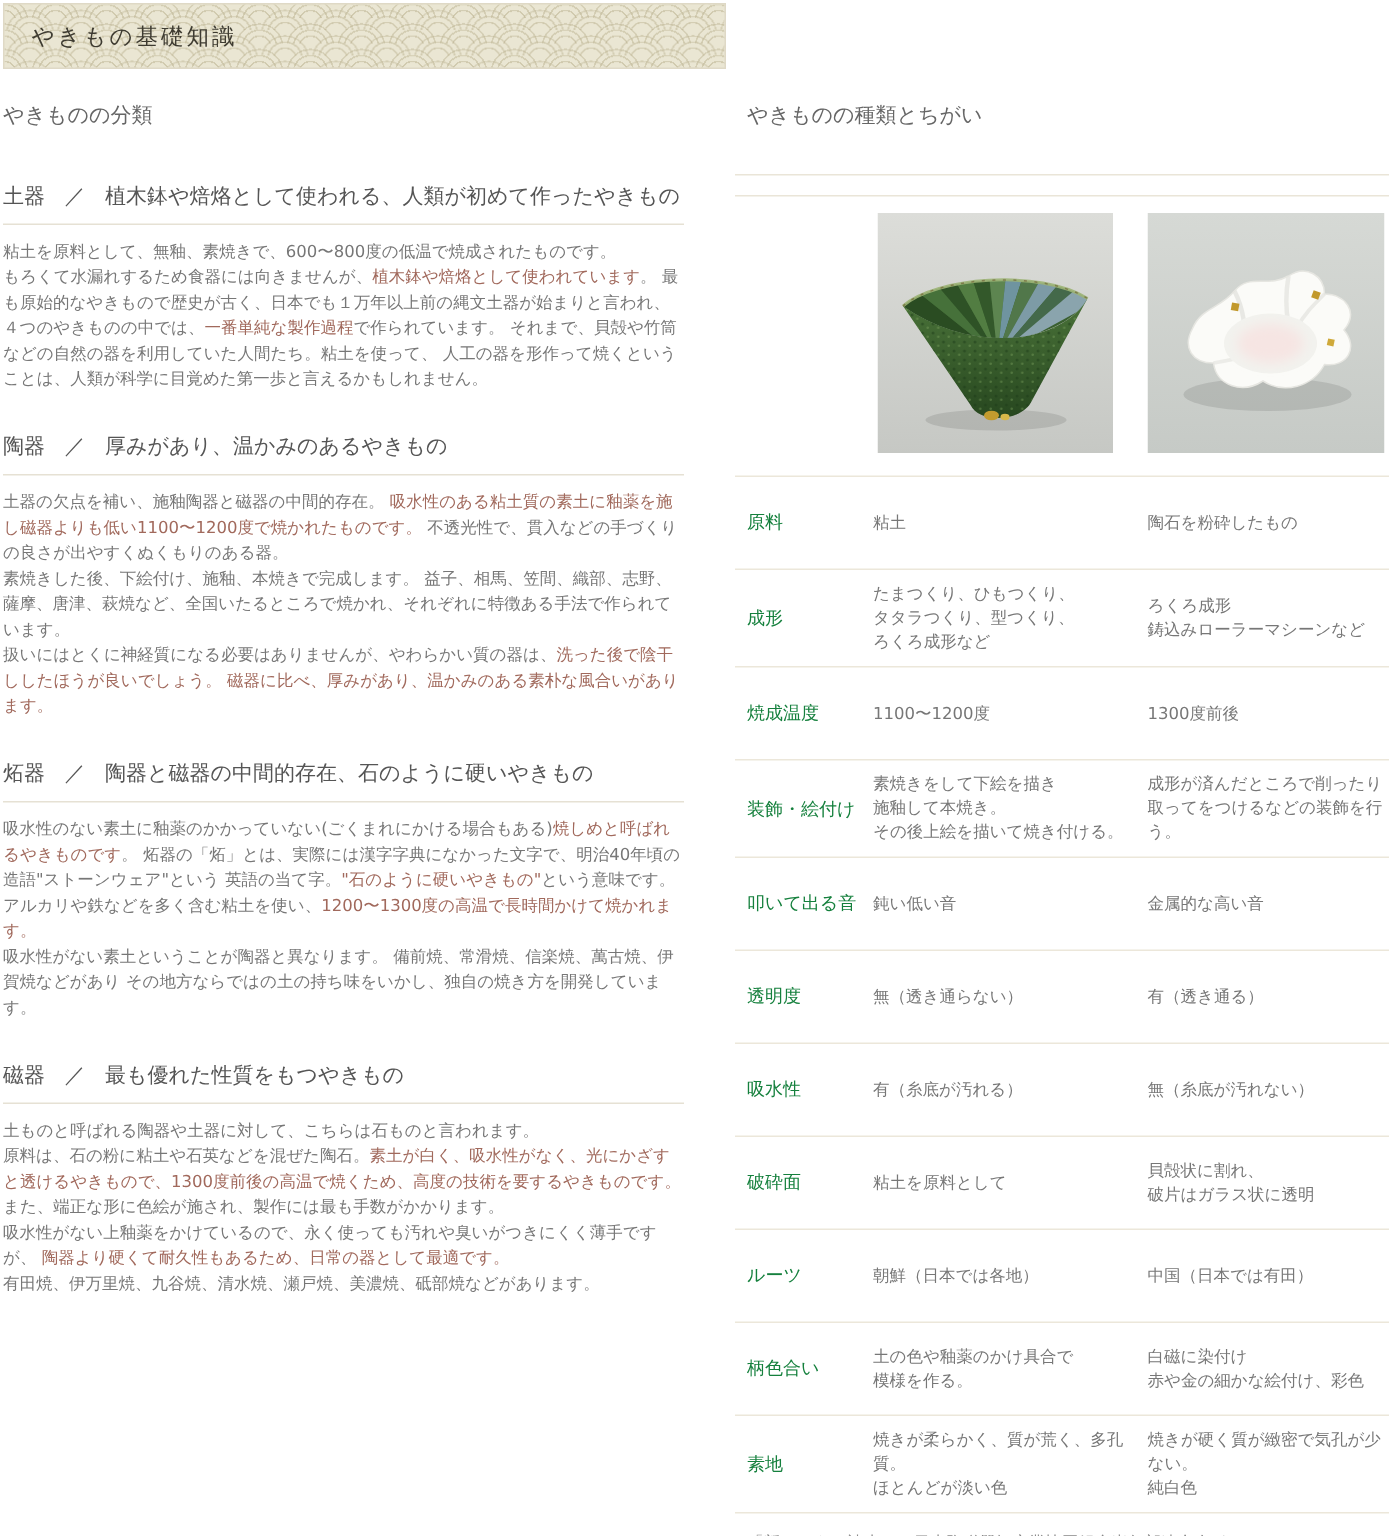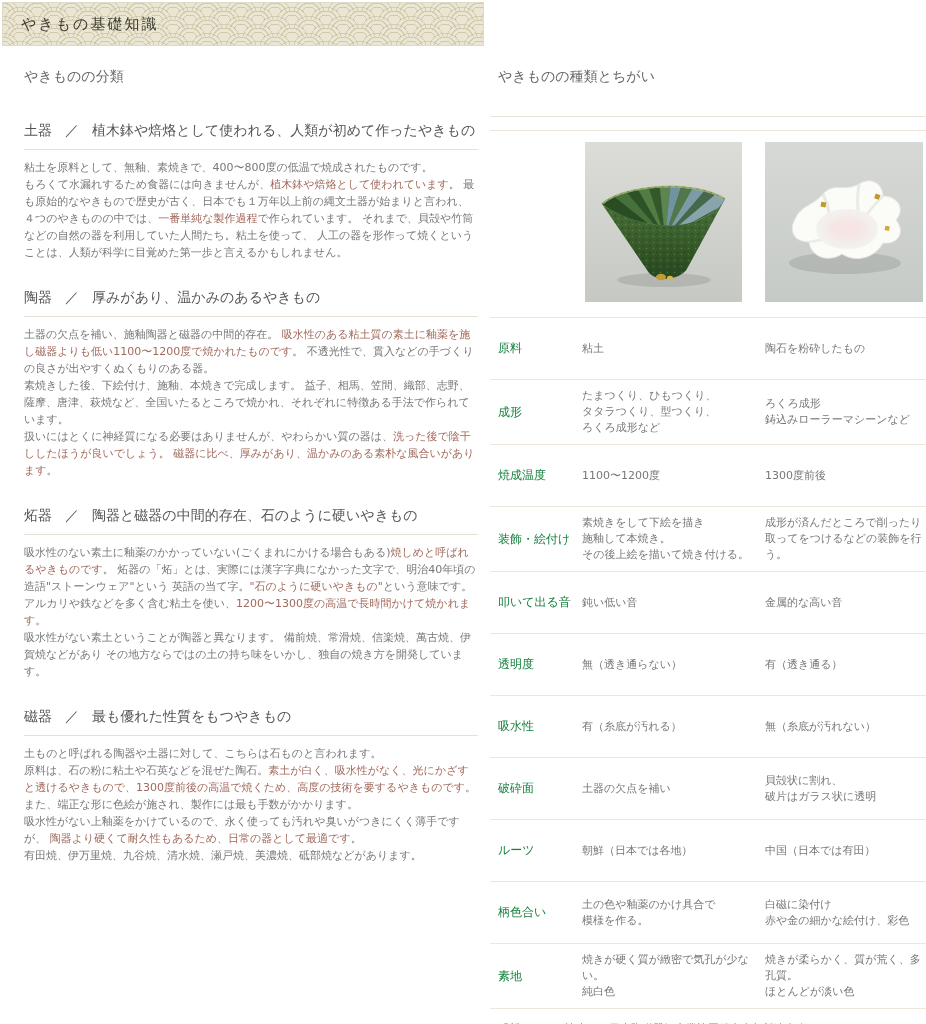--- a/index.html
+++ b/index.html
@@ -22,21 +22,21 @@
         rgba(186,177,143,0) 12px 15px, rgba(186,177,143,.45) 15px 16px, rgba(186,177,143,0) 16px);
     background-size:34px 17px;
     background-position:0 0,17px 9px;
     display:flex;align-items:center;
   }
   .banner-title{
     font-family:"DejaVu Serif","Liberation Serif",serif;
     font-weight:normal;font-size:15px;color:#3e3b31;letter-spacing:2px;padding-left:18px;
   }
   
-  .left-col{position:absolute;left:24px;top:60px;width:454px;}
+  .left-col{position:absolute;left:2px;top:60px;width:454px;}
   .right-col{position:absolute;left:490px;top:60px;width:436px;}
   .col-heading{font-size:14px;font-weight:normal;color:#666;margin:0;padding:8px 0 0;}
   .right-col .col-heading{padding-left:8px;padding-bottom:30px;border-bottom:1px solid #eae5d8;}
   
   .section{margin-top:28px;}
   .section:first-child{margin-top:36px;}
   .sec-title{font-size:14px;color:#555;padding-bottom:9px;border-bottom:1px solid #e6e1d4;}
   .sec-title .term{margin-right:13px;}
   .sec-title .slash{margin-right:13px;}
   .sec-body{margin:9px 0 0;font-size:11px;line-height:17px;color:#777;}
@@ -63,21 +63,21 @@
     <span class="banner-title">やきもの基礎知識</span>
   </div>
 
   <div class="left-col">
     <h2 class="col-heading">やきものの分類</h2>
     <div id="sections">
   <section class="section">
     <div class="sec-title">
       <span class="term">土器</span><span class="slash">／</span><span class="subtitle">植木鉢や焙烙として使われる、人類が初めて作ったやきもの</span>
     </div>
-    <p class="sec-body"><span>粘土を原料として、無釉、素焼きで、400〜800度の低温で焼成されたものです。</span><br><span>もろくて水漏れするため食器には向きませんが、</span><span class="hl">植木鉢や焙烙として使われています</span><span>。 最も原始的なやきもので歴史が古く、日本でも１万年以上前の縄文土器が始まりと言われ、 ４つのやきものの中では、</span><span class="hl">一番単純な製作過程</span><span>で作られています。 それまで、貝殻や竹筒などの自然の器を利用していた人間たち。粘土を使って、 人工の器を形作って焼くということは、人類が科学に目覚めた第一歩と言えるかもしれません。</span></p>
+    <p class="sec-body"><span>粘土を原料として、無釉、素焼きで、600〜800度の低温で焼成されたものです。</span><br><span>もろくて水漏れするため食器には向きませんが、</span><span class="hl">植木鉢や焙烙として使われています</span><span>。 最も原始的なやきもので歴史が古く、日本でも１万年以上前の縄文土器が始まりと言われ、 ４つのやきものの中では、</span><span class="hl">一番単純な製作過程</span><span>で作られています。 それまで、貝殻や竹筒などの自然の器を利用していた人間たち。粘土を使って、 人工の器を形作って焼くということは、人類が科学に目覚めた第一歩と言えるかもしれません。</span></p>
   </section>
 
   <section class="section">
     <div class="sec-title">
       <span class="term">陶器</span><span class="slash">／</span><span class="subtitle">厚みがあり、温かみのあるやきもの</span>
     </div>
     <p class="sec-body"><span>土器の欠点を補い、施釉陶器と磁器の中間的存在。 </span><span class="hl">吸水性のある粘土質の素土に釉薬を施し磁器よりも低い1100〜1200度で焼かれたものです。</span><span> 不透光性で、貫入などの手づくりの良さが出やすくぬくもりのある器。</span><br><span>素焼きした後、下絵付け、施釉、本焼きで完成します。 益子、相馬、笠間、織部、志野、薩摩、唐津、萩焼など、全国いたるところで焼かれ、それぞれに特徴ある手法で作られています。</span><br><span>扱いにはとくに神経質になる必要はありませんが、やわらかい質の器は、</span><span class="hl">洗った後で陰干ししたほうが良いでしょう。</span><span> </span><span class="hl">磁器に比べ、厚みがあり、温かみのある素朴な風合いがあります。</span></p>
   </section>
 
   <section class="section">
@@ -206,38 +206,38 @@
   </div>
 
   <div class="trow">
     <div class="tlabel">吸水性</div>
     <div class="tval tval-toki">有（糸底が汚れる）</div>
     <div class="tval tval-jiki">無（糸底が汚れない）</div>
   </div>
 
   <div class="trow">
     <div class="tlabel">破砕面</div>
-    <div class="tval tval-toki">土器の欠点を補い</div>
+    <div class="tval tval-toki">粘土を原料として</div>
     <div class="tval tval-jiki">貝殻状に割れ、<br>破片はガラス状に透明</div>
   </div>
 
   <div class="trow">
     <div class="tlabel">ルーツ</div>
     <div class="tval tval-toki">朝鮮（日本では各地）</div>
     <div class="tval tval-jiki">中国（日本では有田）</div>
   </div>
 
   <div class="trow">
     <div class="tlabel">柄色合い</div>
     <div class="tval tval-toki">土の色や釉薬のかけ具合で<br>模様を作る。</div>
     <div class="tval tval-jiki">白磁に染付け<br>赤や金の細かな絵付け、彩色</div>
   </div>
 
   <div class="trow">
     <div class="tlabel">素地</div>
+    <div class="tval tval-toki">焼きが柔らかく、質が荒く、多孔質。<br>ほとんどが淡い色</div>
     <div class="tval tval-jiki">焼きが硬く質が緻密で気孔が少ない。<br>純白色</div>
-    <div class="tval tval-toki">焼きが柔らかく、質が荒く、多孔質。<br>ほとんどが淡い色</div>
   </div>
 </div>
 
     <div class="footer">「新やきもの読本」　日本陶磁器卸商業協同組合青年部連合会 より</div>
   </div>
 </div>
 
 </body></html>

